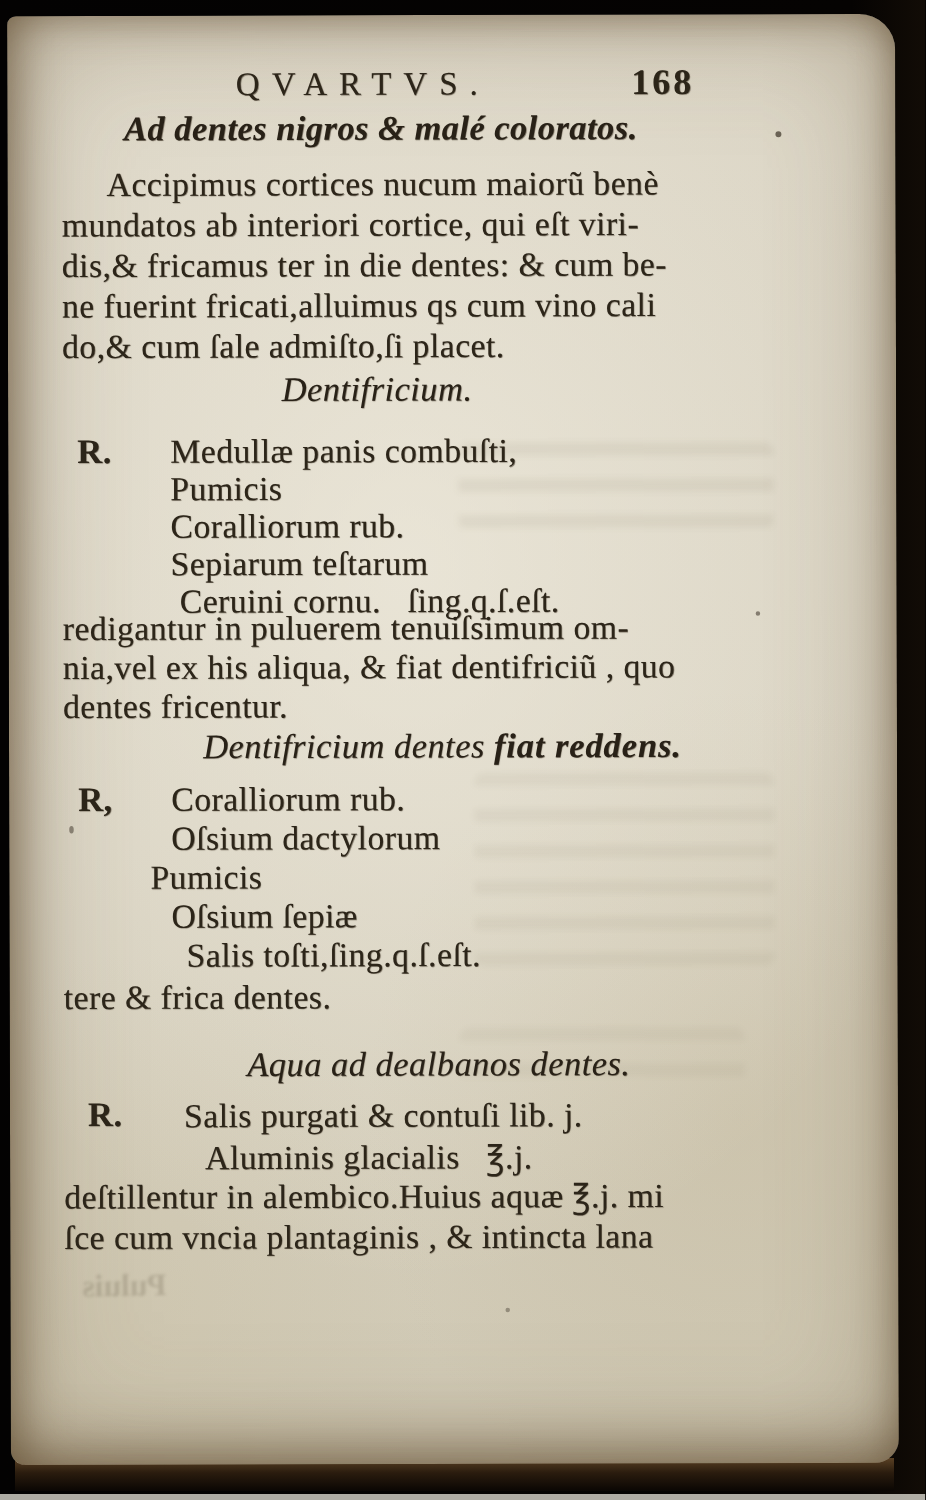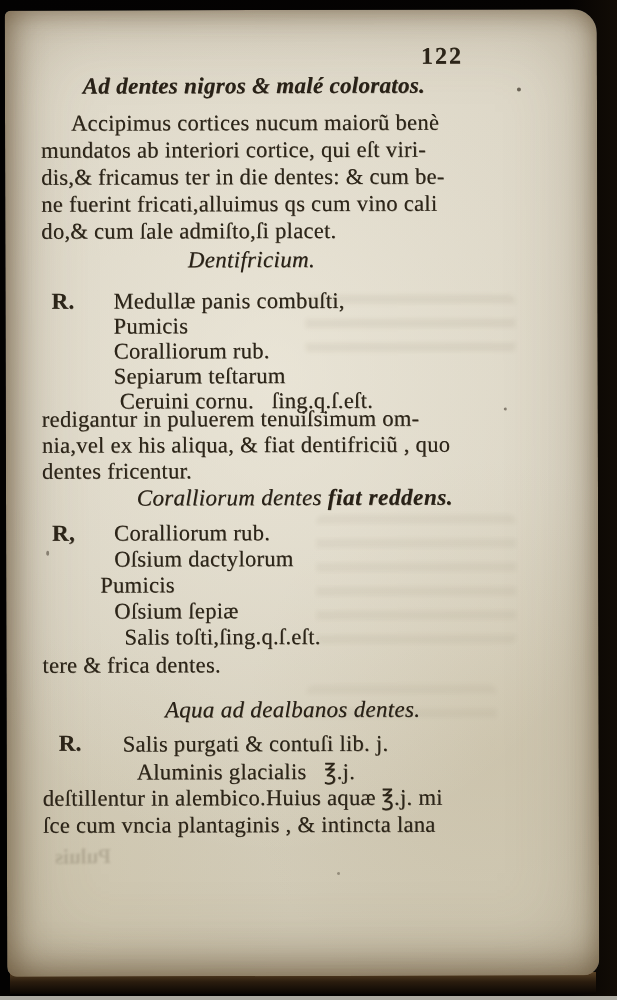--- a/index.html
+++ b/index.html
@@ -107,21 +107,22 @@
     <div class="ghost-word" style="left:48px; top:834px;">Puluis</div>
 
     <div class="speck" style="left:512px; top:78px;  width:4px; height:4px; opacity:.7;"></div>
     <div class="speck" style="left:40px;  top:540px; width:3px; height:5px; opacity:.5;"></div>
     <div class="speck" style="left:498px; top:398px; width:3px; height:3px; opacity:.55;"></div>
     <div class="speck" style="left:330px; top:862px; width:3px; height:3px; opacity:.4;"></div>
 
     <div class="content">
 
       <div class="block header-row">
-        <span class="page-number">122</span>
+        <span class="running-title">QVARTVS.</span>
+        <span class="page-number">168</span>
       </div>
 
       <div class="block heading h-ad">Ad dentes nigros &amp; malé coloratos.</div>
 
       <div class="block p1">
         <div class="line">Accipimus cortices nucum maiorũ benè</div>
         <div class="line">mundatos ab interiori cortice, qui eſt viri-</div>
         <div class="line">dis,&amp; fricamus ter in die dentes: &amp; cum be-</div>
         <div class="line">ne fuerint fricati,alluimus qs cum vino cali</div>
         <div class="line">do,&amp; cum ſale admiſto,ſi placet.</div>
@@ -140,21 +141,21 @@
         </div>
       </div>
 
       <div class="block p2">
         <div class="line">redigantur in puluerem tenuiſsimum om-</div>
         <div class="line">nia,vel ex his aliqua, &amp; fiat dentifriciũ , quo</div>
         <div class="line">dentes fricentur.</div>
       </div>
 
       <div class="block heading h-albos">
-        <span>Coralliorum dentes </span><span class="bold-tail">fiat reddens.</span>
+        <span>Dentifricium dentes </span><span class="bold-tail">fiat reddens.</span>
       </div>
 
       <div class="block recipe r2">
         <span class="marker">R,</span>
         <div class="items">
           <div class="line">Coralliorum rub.</div>
           <div class="line">Oſsium dactylorum</div>
           <div class="line">Pumicis</div>
           <div class="line">Oſsium ſepiæ</div>
           <div class="line">Salis toſti,ſing.q.ſ.eſt.</div>

